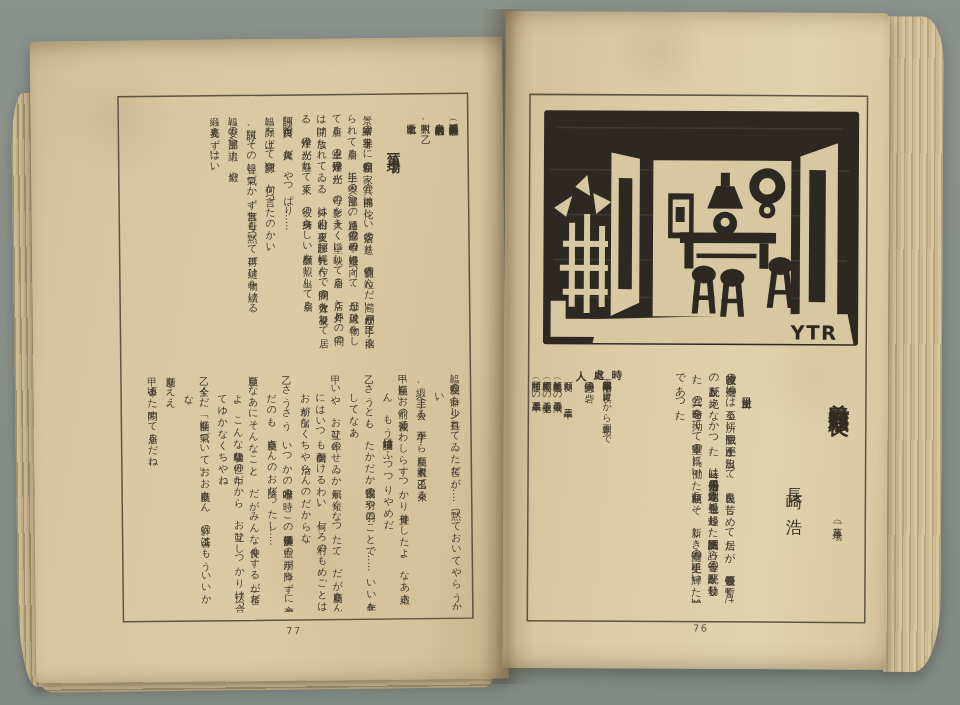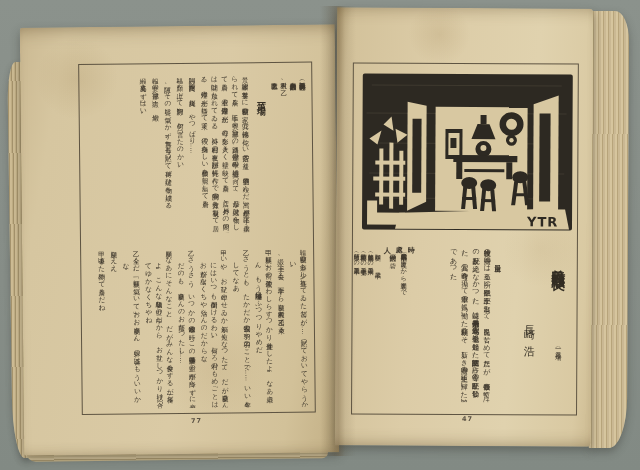--- a/index.html
+++ b/index.html
@@ -78,21 +78,21 @@
     font-size:7px; line-height:11.2px; overflow:hidden; }
   .rp-lbl { font-size:7px; font-weight:bold; }
   .rp-time-l  { left:53px; top:177px; }
   .rp-time-v  { left:46px; top:186px; height:158px; font-size:6.2px; overflow:hidden; }
   .rp-place-l { left:41px; top:177px; }
   .rp-place-v { left:35px; top:186px; font-size:6.4px; }
   .rp-person-l{ left:29px; top:178px; }
   .rp-cast { left:1px; top:186px; width:28px; height:158px; overflow:hidden; }
   .rp-cast p { margin:0; font-size:6.1px; line-height:7.1px; }
 
-  .pagenum { position:absolute; font-size:6.5px; color:#5b5244; letter-spacing:1px;font-weight:bold; }
+  .pagenum { position:absolute; font-size:6.5px; color:#5b5244; letter-spacing:1px; }
   .pagenum-left  { left:167px; top:391px; }
   .pagenum-right { left:127px; top:407px; }
 
   .woodcut { position:absolute; left:8px; top:9px; }
 </style>
 </head>
 <body>
 
 <div class="stage">
 
@@ -220,17 +220,17 @@
       <div class="v rp-place-v">大武巒頭の砦</div>
       <div class="v rp-lbl rp-person-l">人</div>
       <div class="v rp-cast">
         <p>頼順良　　　三十二歳</p>
         <p>頼老氏韞（その母）六十二歳</p>
         <p>頼劉氏緞（その妻）二十七歳</p>
         <p>頼阿諒（その弟）二十五歳</p>
       </div>
 
     </div>
-    <div class="pagenum pagenum-right">47</div>
+    <div class="pagenum pagenum-right">76</div>
   </div>
 
   <div class="gutter"></div>
 </div>
 
 </body></html>

